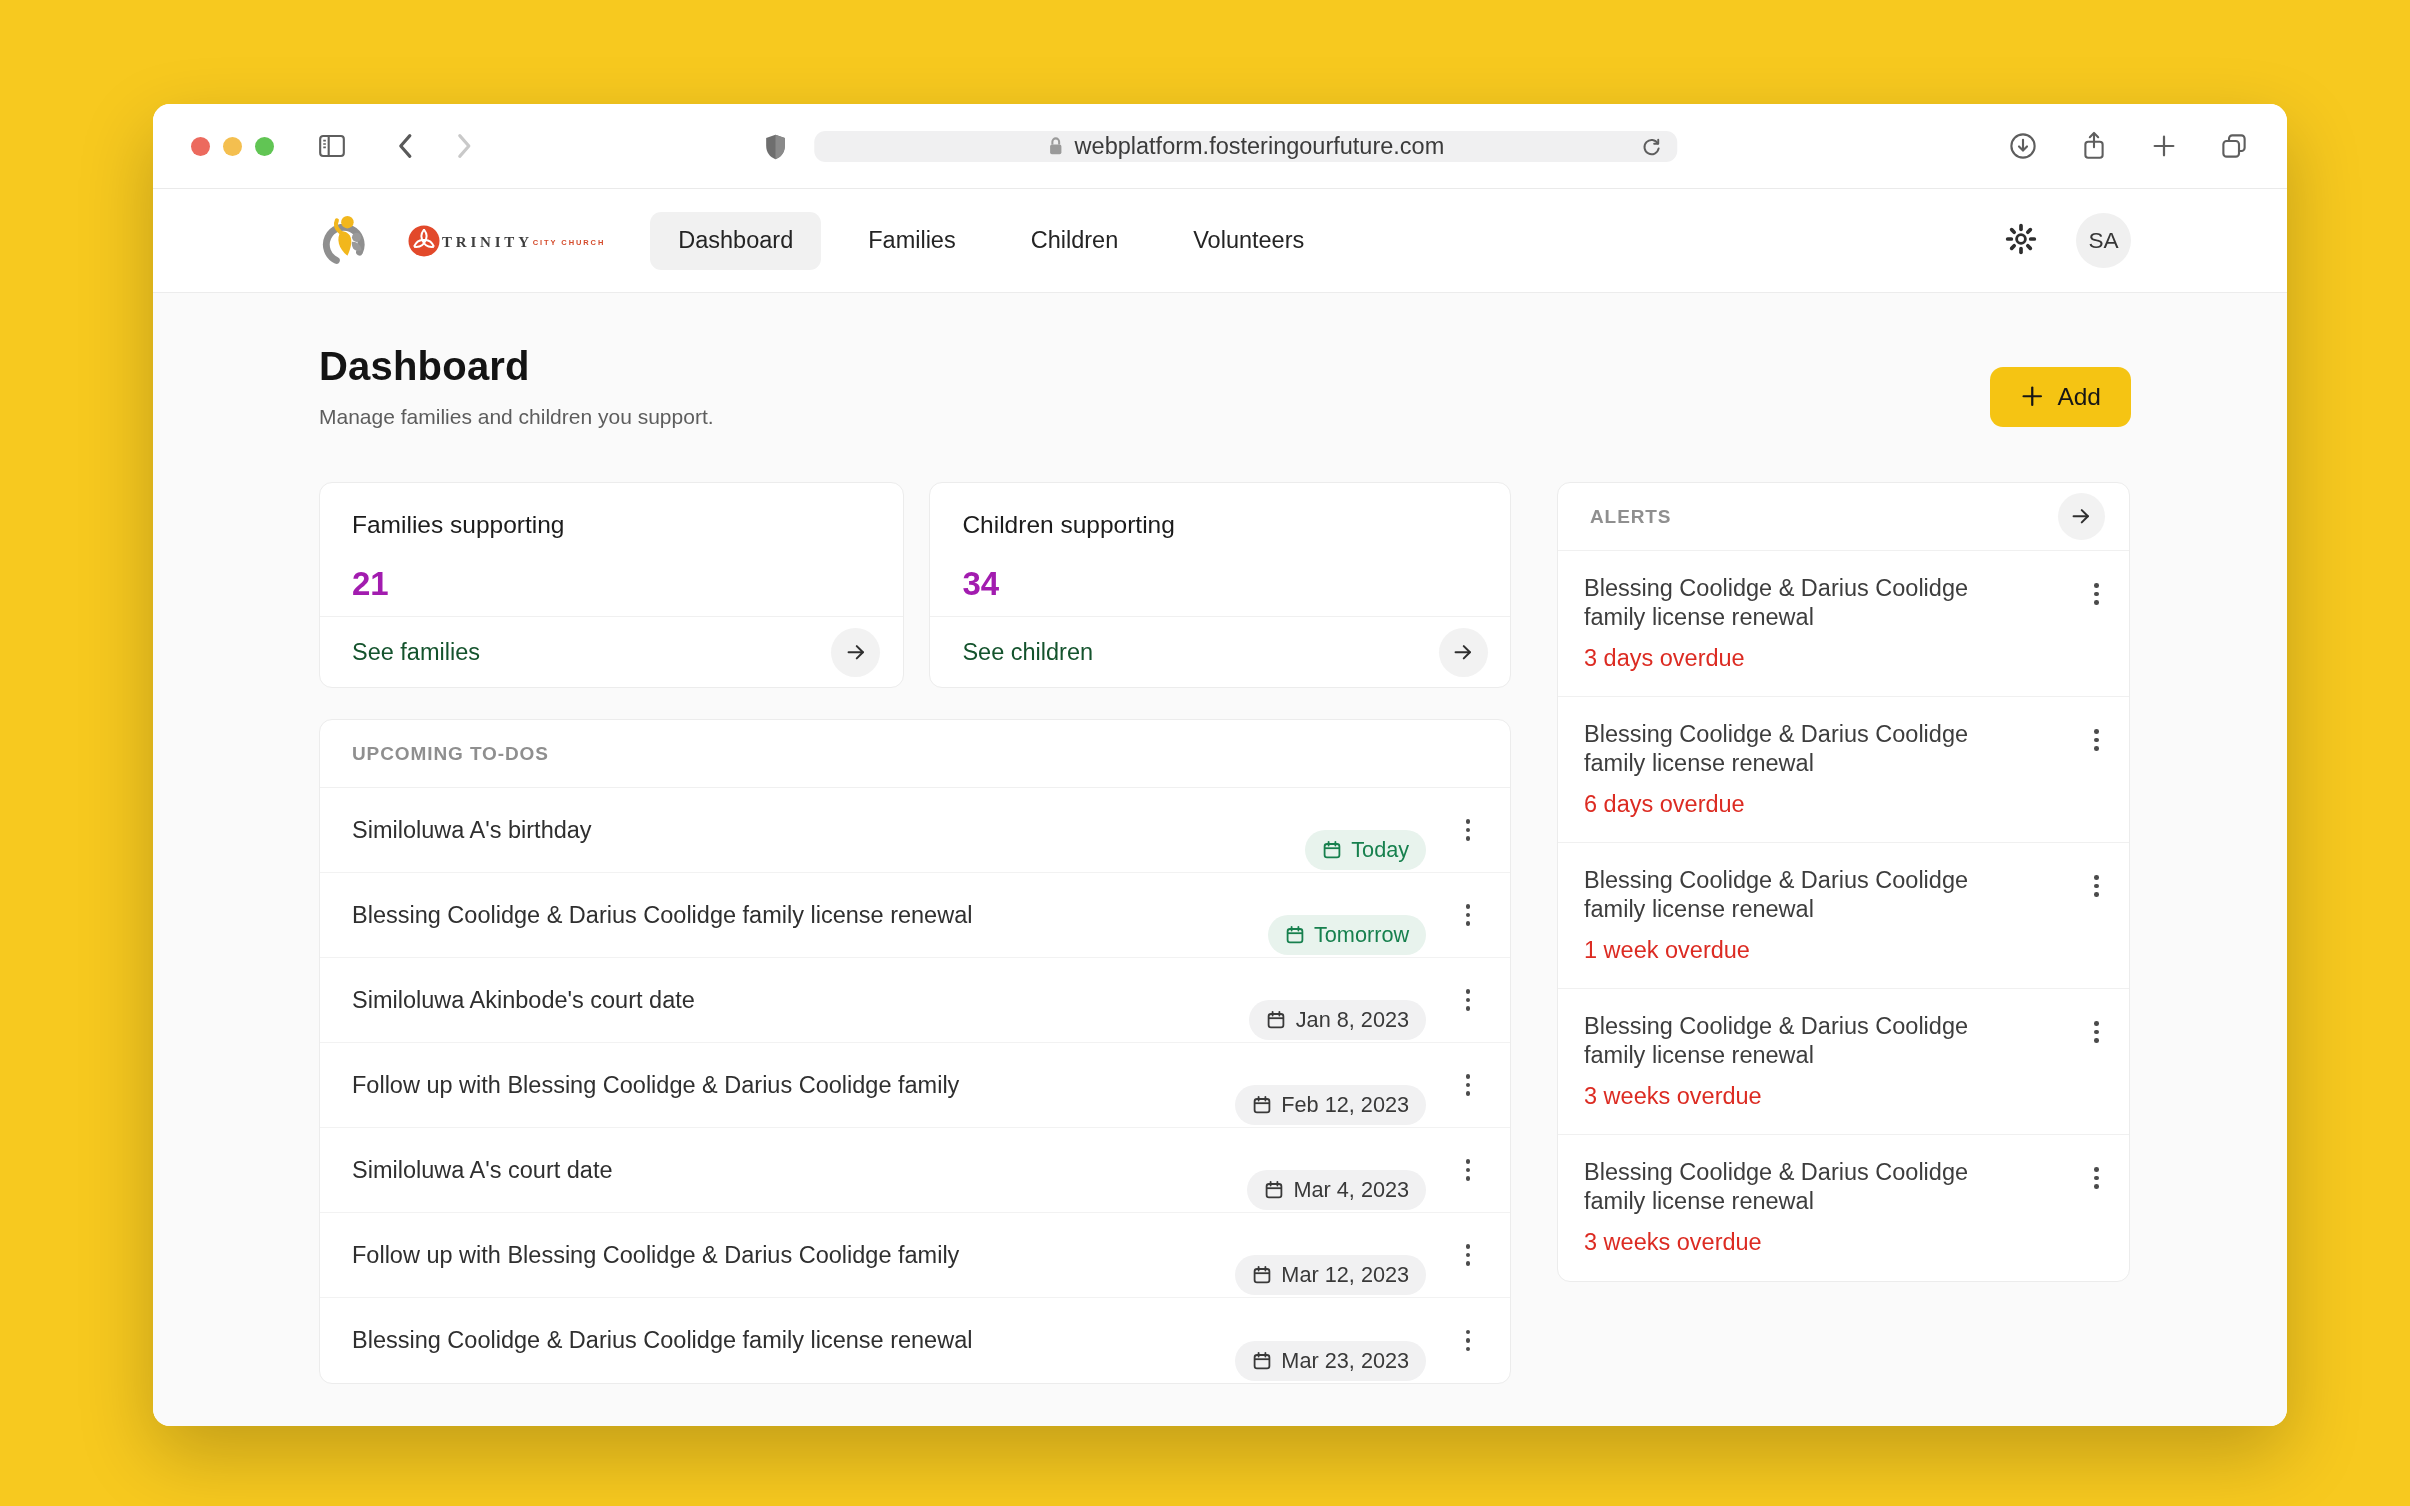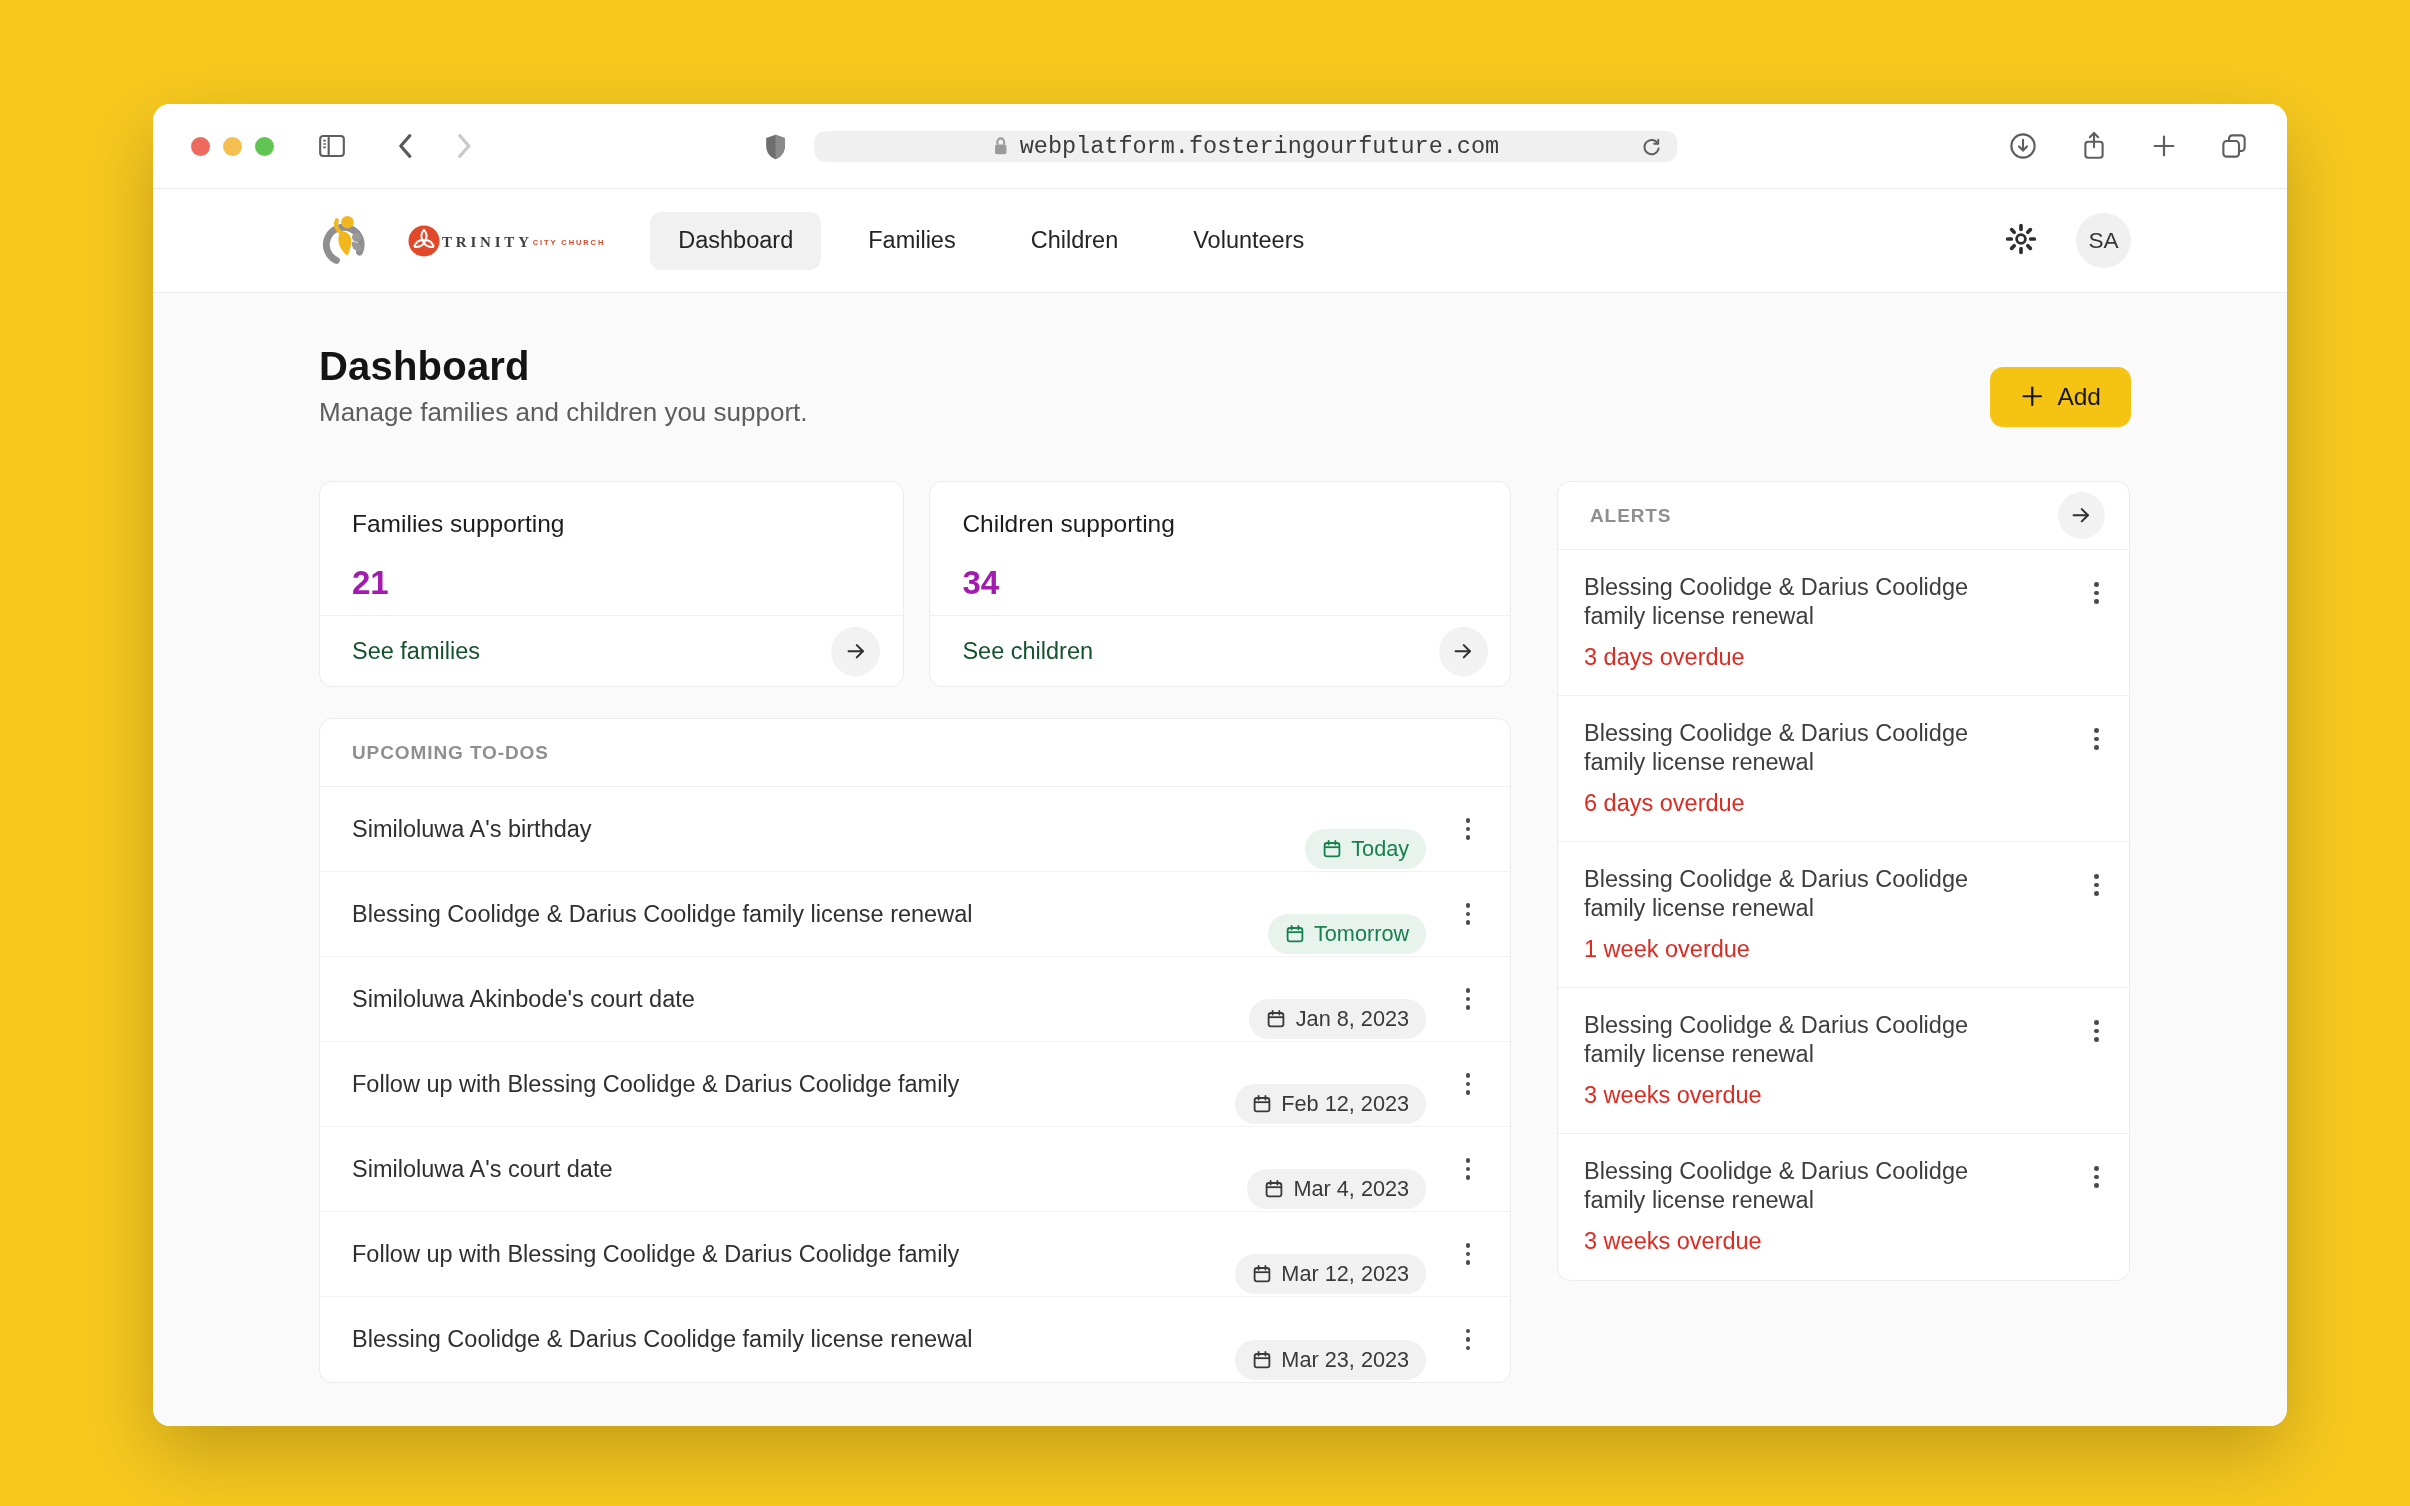--- a/index.html
+++ b/index.html
@@ -29,21 +29,21 @@
   .tl-red{ background:#EC6A5E; } .tl-yellow{ background:#F4BF4F; } .tl-green{ background:#61C554; }
   .tb-btn { background:none; border:none; display:flex; align-items:center; justify-content:center; color:#5E5E5E; }
   .tb-btn svg { display:block; }
   .sidebar-btn { margin-left:43px; }
   .back-btn { margin-left:47px; color:#5A5A5A; }
   .fwd-btn { margin-left:36px; color:#C9C9C9; }
   .tb-center { position:absolute; left:50%; top:0; height:85px; transform:translateX(-50%); display:flex; align-items:center; gap:26px; }
   .shield-btn { color:#6B6B6B; }
   .url-bar {
     width:863px; height:31px; background:#F0F0F1; border-radius:11.3px;
-    display:flex; align-items:center; justify-content:center; position:relative;font-family:Liberation Mono, monospace;
+    display:flex; align-items:center; justify-content:center; position:relative;
   }
   .url-core { display:flex; align-items:center; gap:9.4px; color:#3B3B3B; font-size:23.5px; }
   .reload-btn { position:absolute; right:13px; top:50%; transform:translateY(-50%); color:#5E5E5E; }
   .tb-right { margin-left:auto; display:flex; align-items:center; gap:41px; color:#5E5E5E; }
 
   
   .app-header {
     height:104px; flex:0 0 104px; background:#FFFFFF; border-bottom:0.9px solid #ECECEC;
     display:flex; align-items:center; padding:0 156px 0 166px;
   }
@@ -61,21 +61,21 @@
   .gear-btn { background:none; border:none; color:#2E2E2E; cursor:pointer; }
   .avatar {
     width:55px; height:55px; border-radius:50%; background:#F0F0F0; border:none; cursor:pointer;
     display:flex; align-items:center; justify-content:center; font-size:22.6px; color:#363636; font-family:inherit;
   }
 
   
   .main { flex:1; background:#FAFAFA; padding:51px 156px 0 166px; overflow:hidden; }
   .page-head { display:flex; justify-content:space-between; align-items:flex-start; }
   .page-title { font-size:40px; font-weight:700; color:#141414; letter-spacing:0.2px; }
-  .page-subtitle { margin-top:8px; font-size:26px; color:#5D5D5D; }
+  .page-subtitle { margin-top:16px; font-size:21px; color:#5D5D5D; }
   .add-btn {
     margin-top:22.6px; height:60px; padding:0 30px; border:none; border-radius:13px;
     background:#F5C413; color:#161616; font-family:inherit; font-size:24.5px; font-weight:500;
     display:flex; align-items:center; gap:13px; cursor:pointer;
   }
 
   .content-grid { display:grid; grid-template-columns:1192px 573px; column-gap:46px; margin-top:53px; align-items:start; }
 
   .card { background:#FFFFFF; border:0.9px solid #ECECEC; border-radius:13px; }
 

